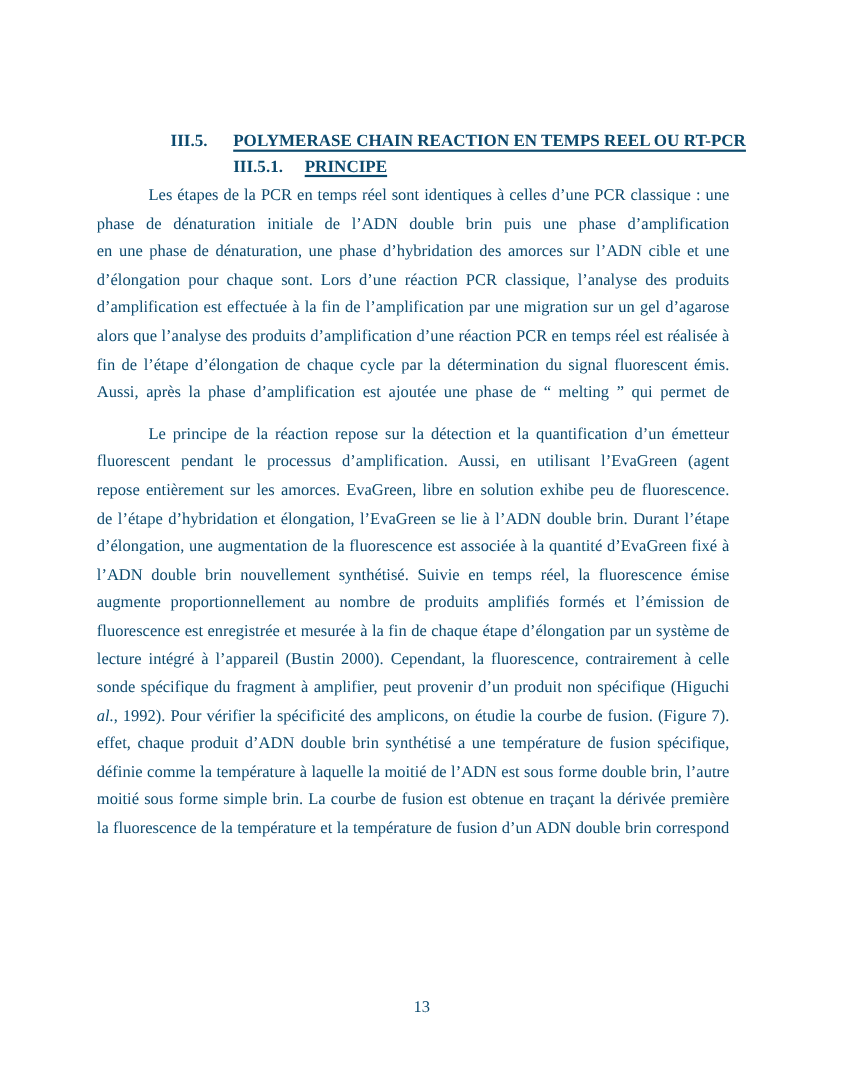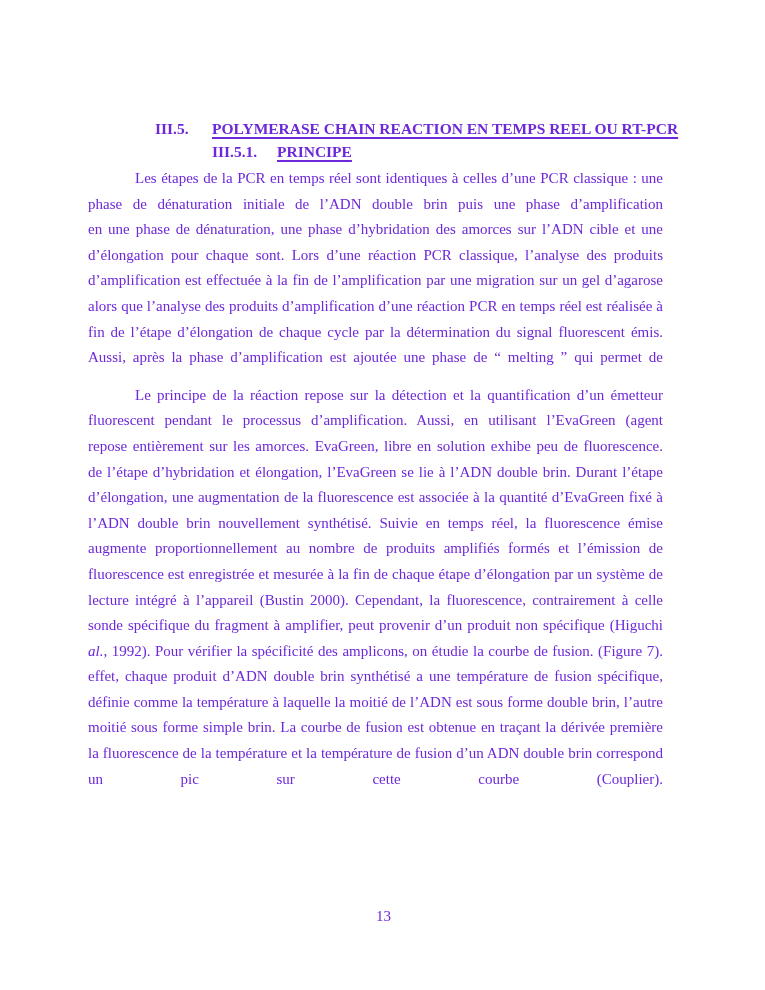--- a/index.html
+++ b/index.html
@@ -6,21 +6,21 @@
     margin: 0;
     padding: 0;
     background: #e8e8e8;
   }
   .page {
     position: relative;
     width: 765px;
     height: 990px;
     margin: 0 auto;
     background: #ffffff;
-    color: #6d28d9;
+    color: #0c4a6e;
     font-family: "Liberation Serif", "DejaVu Serif", serif;
     overflow: hidden;
   }
   .heading-row1 {
     position: absolute;
     left: 155px;
     top: 120px;
     font-size: 15.5px;
     font-weight: bold;
     white-space: nowrap;
@@ -112,19 +112,18 @@
         <div class="line">l’ADN double brin nouvellement synthétisé. Suivie en temps réel, la fluorescence émise</div>
         <div class="line">augmente proportionnellement au nombre de produits amplifiés formés et l’émission de</div>
         <div class="line">fluorescence est enregistrée et mesurée à la fin de chaque étape d’élongation par un système de</div>
         <div class="line">lecture intégré à l’appareil (Bustin 2000). Cependant, la fluorescence, contrairement à celle d’une</div>
         <div class="line">sonde spécifique du fragment à amplifier, peut provenir d’un produit non spécifique (Higuchi <i>et</i></div>
         <div class="line"><i>al.</i>, 1992). Pour vérifier la spécificité des amplicons, on étudie la courbe de fusion. (Figure 7). En</div>
         <div class="line">effet, chaque produit d’ADN double brin synthétisé a une température de fusion spécifique,</div>
         <div class="line">définie comme la température à laquelle la moitié de l’ADN est sous forme double brin, l’autre</div>
         <div class="line">moitié sous forme simple brin. La courbe de fusion est obtenue en traçant la dérivée première de</div>
         <div class="line">la fluorescence de la température et la température de fusion d’un ADN double brin correspond à</div>
-        <div class="line">un pic sur cette courbe (Couplier).</div>
       </div>
     </div>
 
   <div class="page-number">13</div>
 
 </div>
 
 </body></html>

